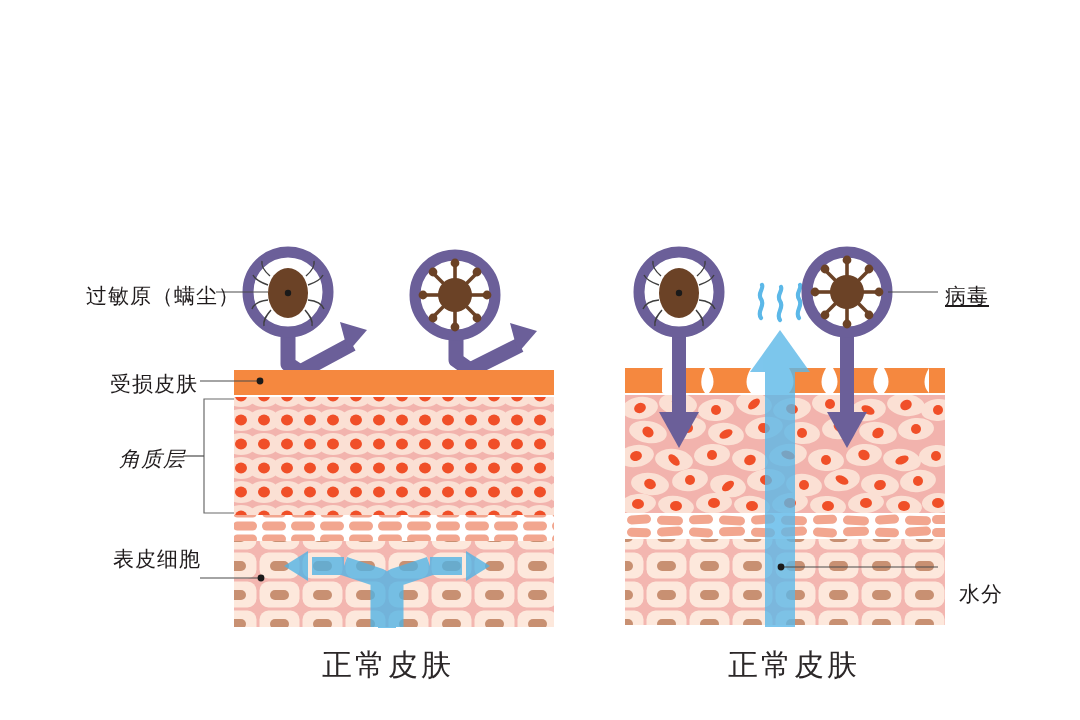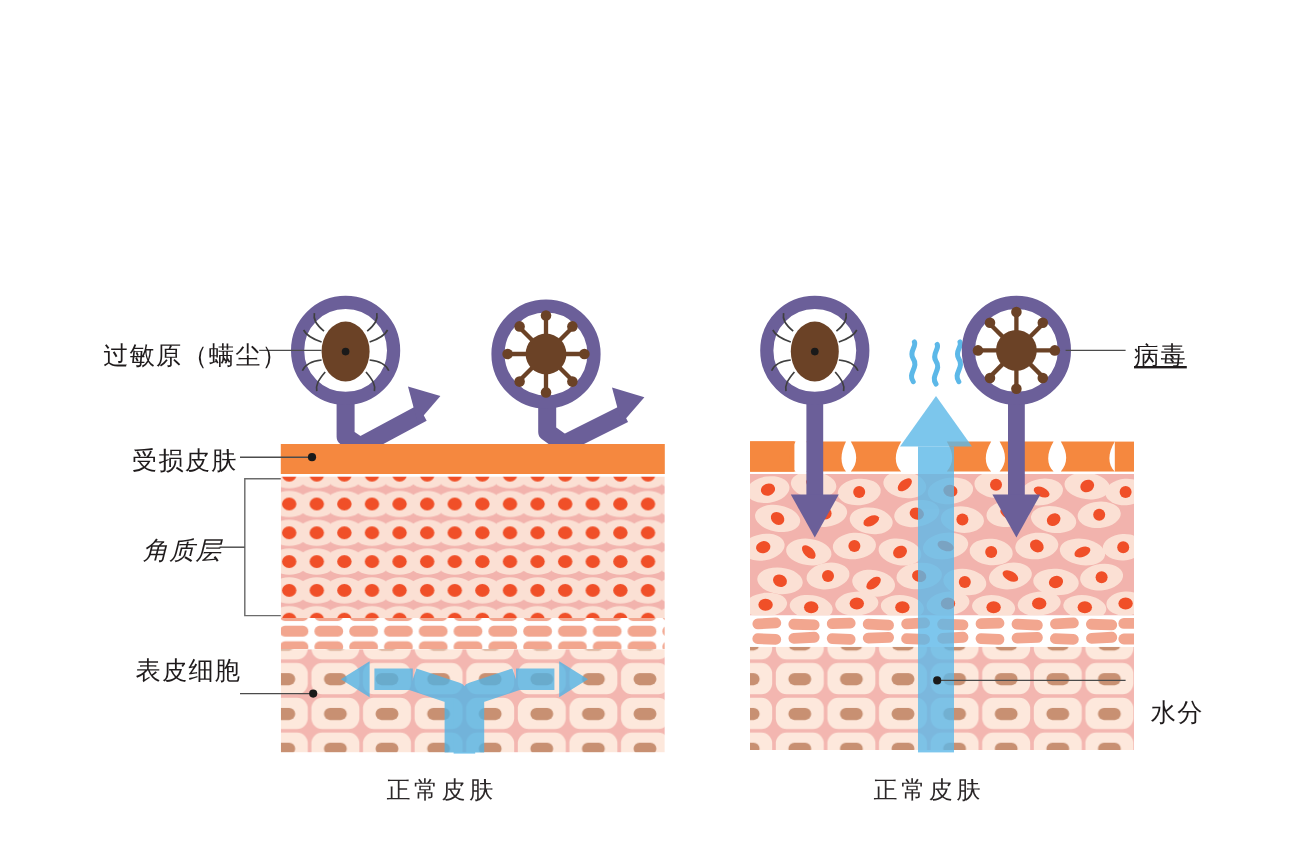--- a/index.html
+++ b/index.html
@@ -26,21 +26,21 @@
   .label {
     position: absolute;
     font-size: 21px;
     letter-spacing: 1px;
     color: #1f1b1c;
     white-space: nowrap;
     font-family: "Liberation Serif", "DejaVu Serif", serif;
   }
   .caption {
     position: absolute;
-    font-size: 20px;
+    font-size: 30px;
     letter-spacing: 3px;
     color: #2b2728;
     white-space: nowrap;
     font-family: "Liberation Serif", "DejaVu Serif", serif;
   }
   .label-allergen { left: 86px;  top: 282px; }
   .label-sebum    { left: 110px; top: 370px; }
   .label-corneum  { left: 119px; top: 445px; font-style: italic; }
   .label-epiderm  { left: 113px; top: 545px; }
   .label-virus    { left: 945px; top: 282px; text-decoration: underline; }

